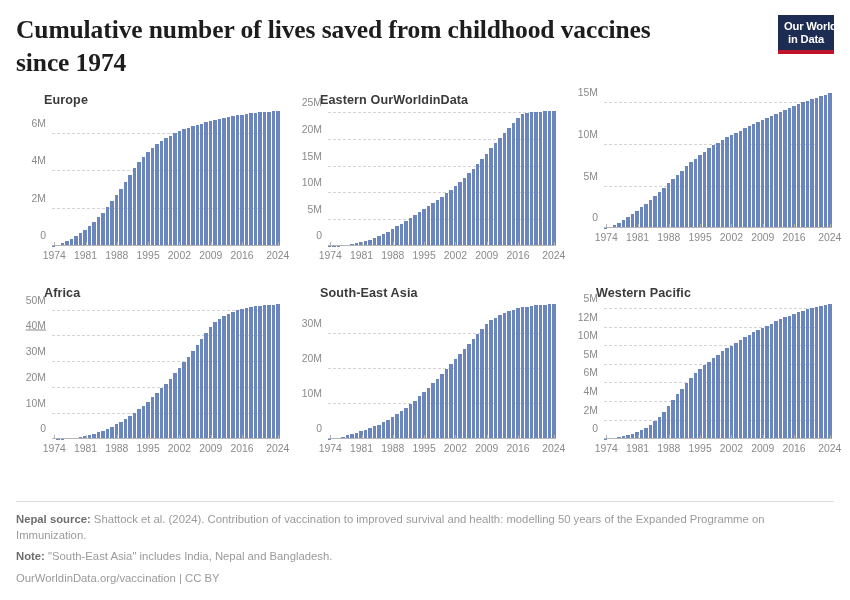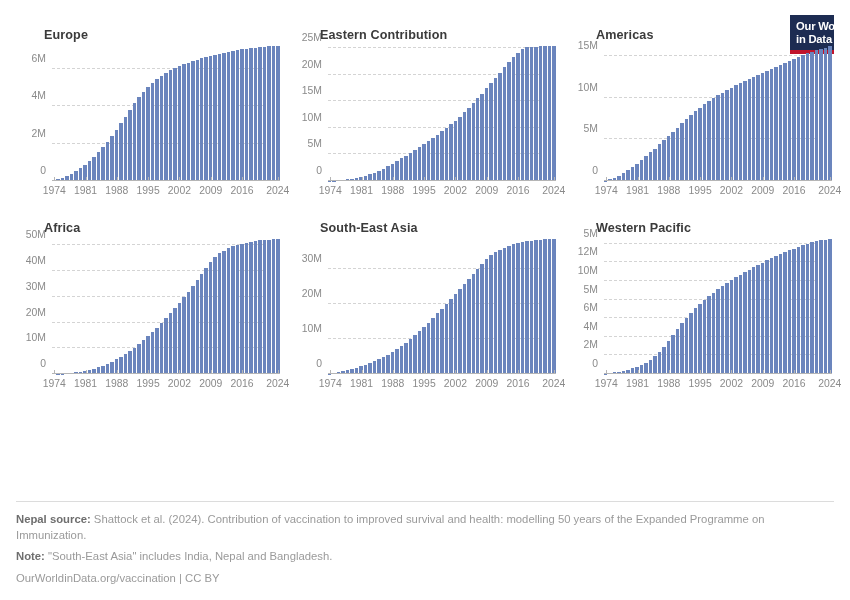--- a/index.html
+++ b/index.html
@@ -27,21 +27,21 @@
     margin-top: 9px;
     font-size: 13.2px;
     line-height: 1.38;
     color: #5b5b5b;
     max-width: 770px;
   }
 
   .logo {
     position: absolute;
     top: 1px; right: 0;
-    width: 44px;
+    width: 56px;
     background: #1d2c52;
     padding: 5px 6px 0 6px;
     text-align: center;
     border-bottom: 4px solid #c0142c;
   }
   .logo-line {
     color: #ffffff;
     font-size: 11.2px;
     font-weight: 700;
     line-height: 1.16;
@@ -153,20 +153,21 @@
   .foot-line b { color: #6e6e6e; font-weight: 700; }
   .foot-line.note { margin-top: 5px; }
   .foot-line.link { margin-top: 5px; }
 </style>
 </head>
 <body>
 
 <div class="page">
 
   <div class="header">
+    <div class="title">Cumulative number of lives saved from childhood vaccines since 1974</div>
     <div class="logo">
       <div class="logo-line">Our World</div>
       <div class="logo-line second">in Data</div>
     </div>
   </div>
 
   <div class="panels" id="panels">
       <div class="panel">
         <div class="panel-title">Europe</div>
         <div class="plot-wrap">
@@ -249,21 +250,21 @@
             <div class="xtick" style="left: 69.6078%;">2009</div>
             <div class="xtickmark" style="left: 69.6078%;"></div>
             <div class="xtick" style="left: 83.3333%;">2016</div>
             <div class="xtickmark" style="left: 83.3333%;"></div>
             <div class="xtick" style="left: 99.0196%;">2024</div>
             <div class="xtickmark" style="left: 99.0196%;"></div>
           </div>
         </div>
       </div>
       <div class="panel">
-        <div class="panel-title">Eastern Contribution</div>
+        <div class="panel-title">Eastern OurWorldinData</div>
         <div class="plot-wrap">
           <div class="yaxis">
             <div class="ytick" style="bottom: 0%;">0</div>
             <div class="ytick" style="bottom: 19.685%;">5M</div>
             <div class="ytick" style="bottom: 39.3701%;">10M</div>
             <div class="ytick" style="bottom: 59.0551%;">15M</div>
             <div class="ytick" style="bottom: 78.7402%;">20M</div>
             <div class="ytick" style="bottom: 98.4252%;">25M</div>
           </div>
           <div class="plot">
@@ -341,21 +342,20 @@
             <div class="xtick" style="left: 69.6078%;">2009</div>
             <div class="xtickmark" style="left: 69.6078%;"></div>
             <div class="xtick" style="left: 83.3333%;">2016</div>
             <div class="xtickmark" style="left: 83.3333%;"></div>
             <div class="xtick" style="left: 99.0196%;">2024</div>
             <div class="xtickmark" style="left: 99.0196%;"></div>
           </div>
         </div>
       </div>
       <div class="panel">
-        <div class="panel-title">Americas</div>
         <div class="plot-wrap">
           <div class="yaxis">
             <div class="ytick" style="bottom: 0%;">0</div>
             <div class="ytick" style="bottom: 30.8642%;">5M</div>
             <div class="ytick" style="bottom: 61.7284%;">10M</div>
             <div class="ytick" style="bottom: 92.5926%;">15M</div>
           </div>
           <div class="plot">
             <div class="gridline" style="bottom: 30.8642%;"></div>
             <div class="gridline" style="bottom: 61.7284%;"></div>
@@ -436,21 +436,21 @@
         </div>
       </div>
       <div class="panel">
         <div class="panel-title">Africa</div>
         <div class="plot-wrap">
           <div class="yaxis">
             <div class="ytick" style="bottom: 0%;">0</div>
             <div class="ytick" style="bottom: 19.0476%;">10M</div>
             <div class="ytick" style="bottom: 38.0952%;">20M</div>
             <div class="ytick" style="bottom: 57.1429%;">30M</div>
-            <div class="ytick" style="bottom: 76.1905%;">40M</div>
+            <div class="ytick" style="bottom: 76.1905%; text-decoration: underline;">40M</div>
             <div class="ytick" style="bottom: 95.2381%;">50M</div>
           </div>
           <div class="plot">
             <div class="gridline" style="bottom: 19.0476%;"></div>
             <div class="gridline" style="bottom: 38.0952%;"></div>
             <div class="gridline" style="bottom: 57.1429%;"></div>
             <div class="gridline" style="bottom: 76.1905%;"></div>
             <div class="gridline" style="bottom: 95.2381%;"></div>
             <div class="bars">
               <div class="bar" title="1974: 30,000" style="height: 0.0571428%; background: rgb(107, 133, 189);"></div>

